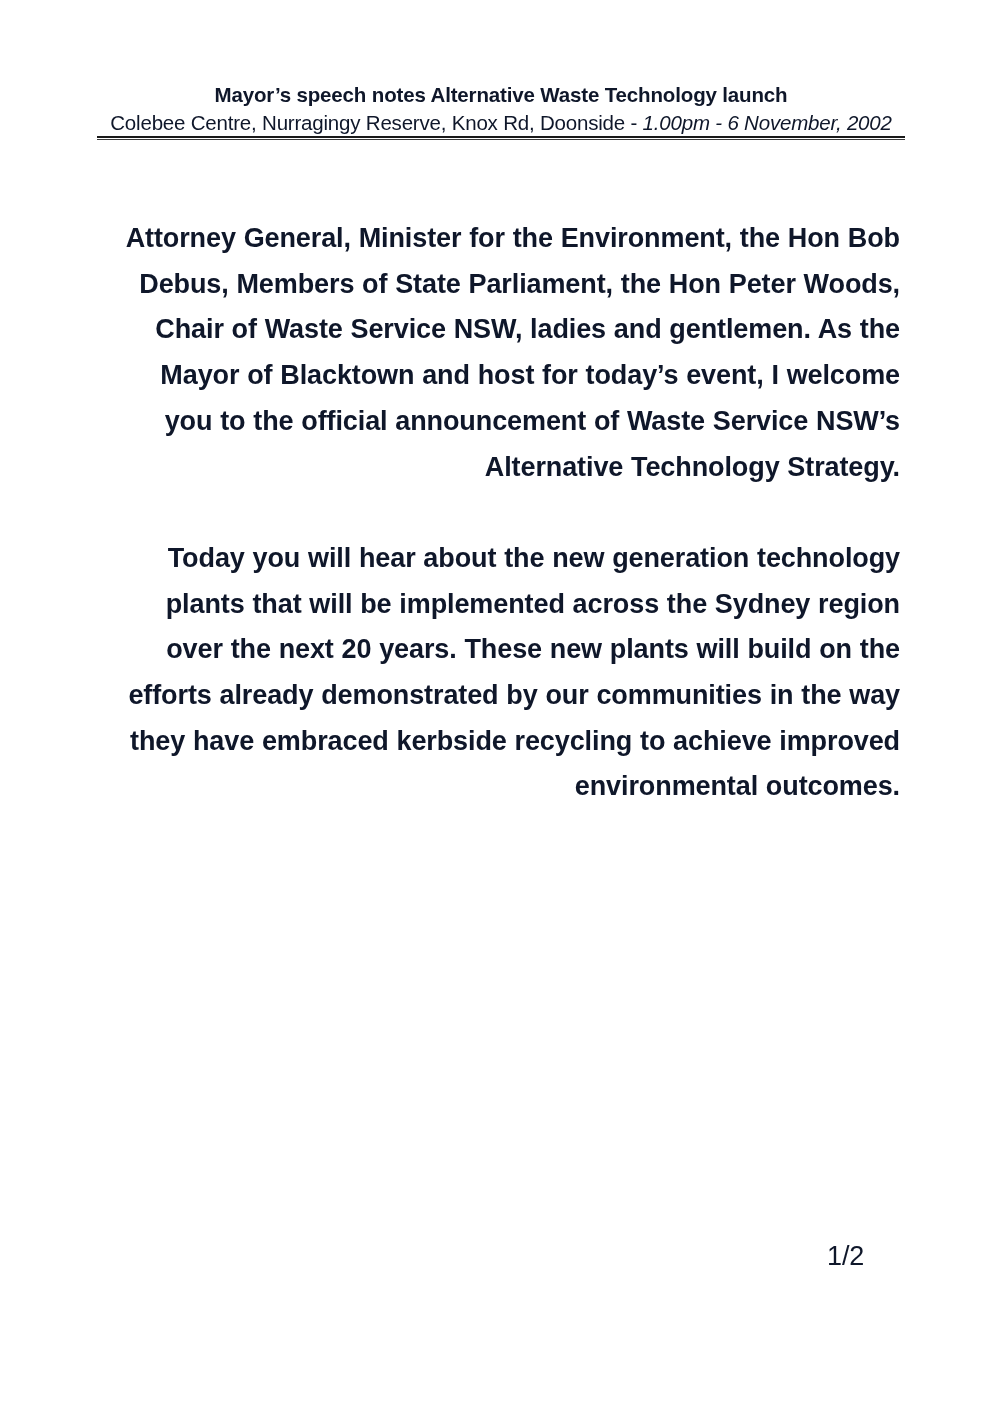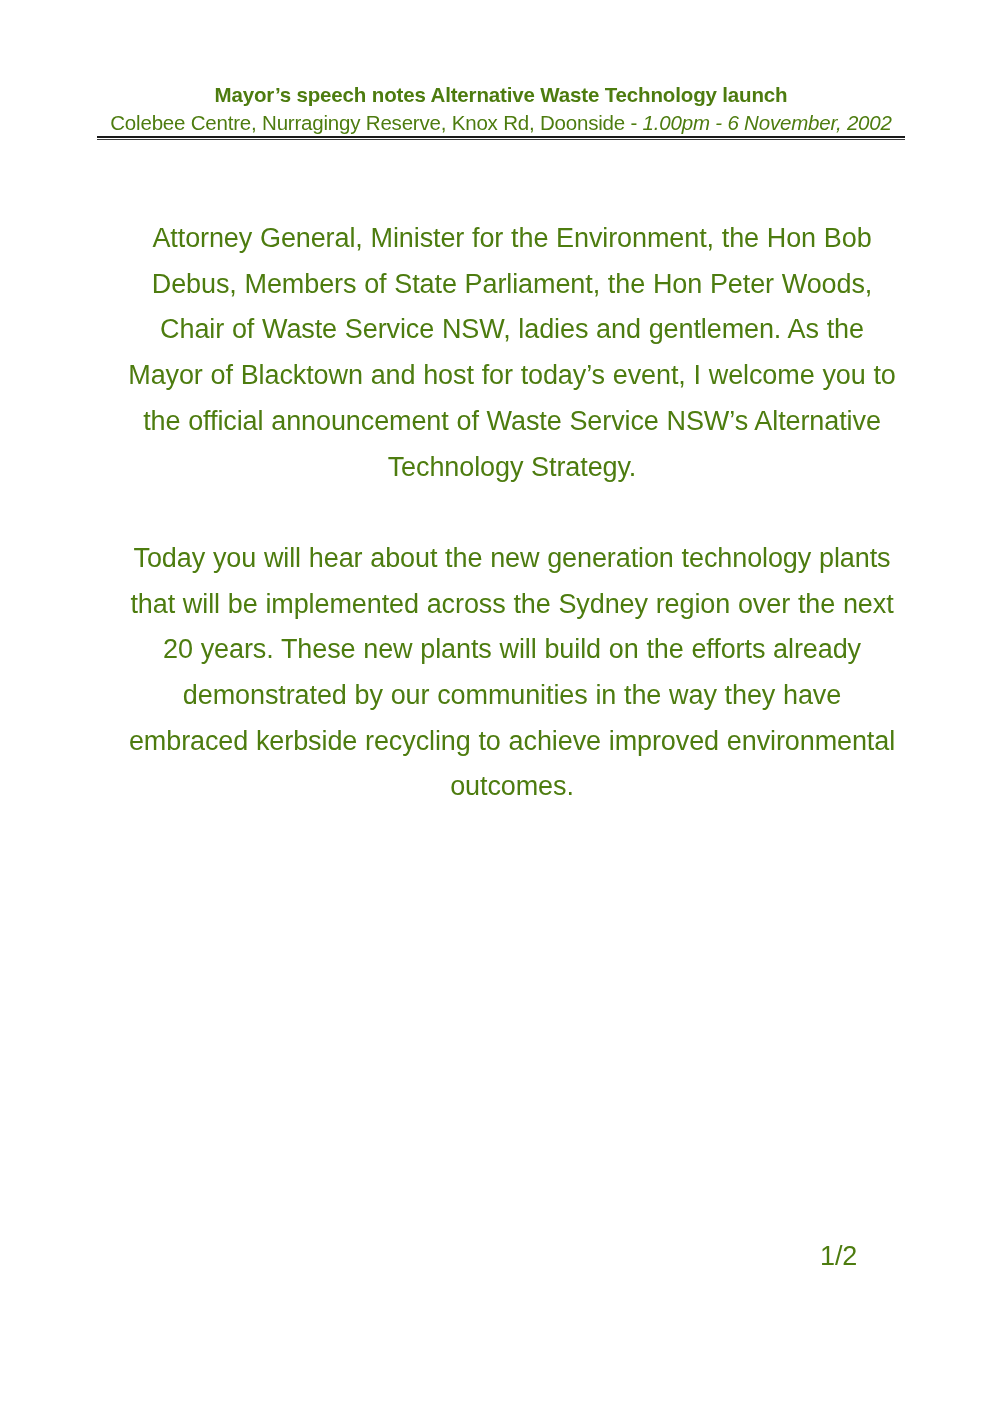--- a/index.html
+++ b/index.html
@@ -7,21 +7,21 @@
     padding: 0;
     background: #ffffff;
   }
   .page {
     position: relative;
     width: 1000px;
     height: 1414px;
     background: #ffffff;
     overflow: hidden;
     font-family: "Liberation Sans", sans-serif;
-    color: #4d7c0f;
+    color: #0f172a;
     -webkit-font-smoothing: antialiased;
   }
 
   
   .header {
     position: absolute;
     left: 97px;
     top: 82px;
     width: 808px;
     text-align: center;
@@ -70,31 +70,32 @@
     position: absolute;
     left: 124px;
     top: 216px;
     width: 776px;
   }
   .para {
     font-size: 27px;
     line-height: 45.7px;
     letter-spacing: -0.1px;
     margin: 0 0 45.7px 0;
-    text-align: center;
+    text-align: right;
     word-spacing: 0.4px;
+    font-weight: bold;
   }
   .para:last-child {
     margin-bottom: 0;
   }
 
   
   .page-number {
     position: absolute;
-    right: 143px;
+    right: 136px;
     top: 1238px;
     font-size: 27px;
     line-height: 36px;
     letter-spacing: -0.2px;
   }
 </style>
 </head>
 <body>
 
 <div class="page">

